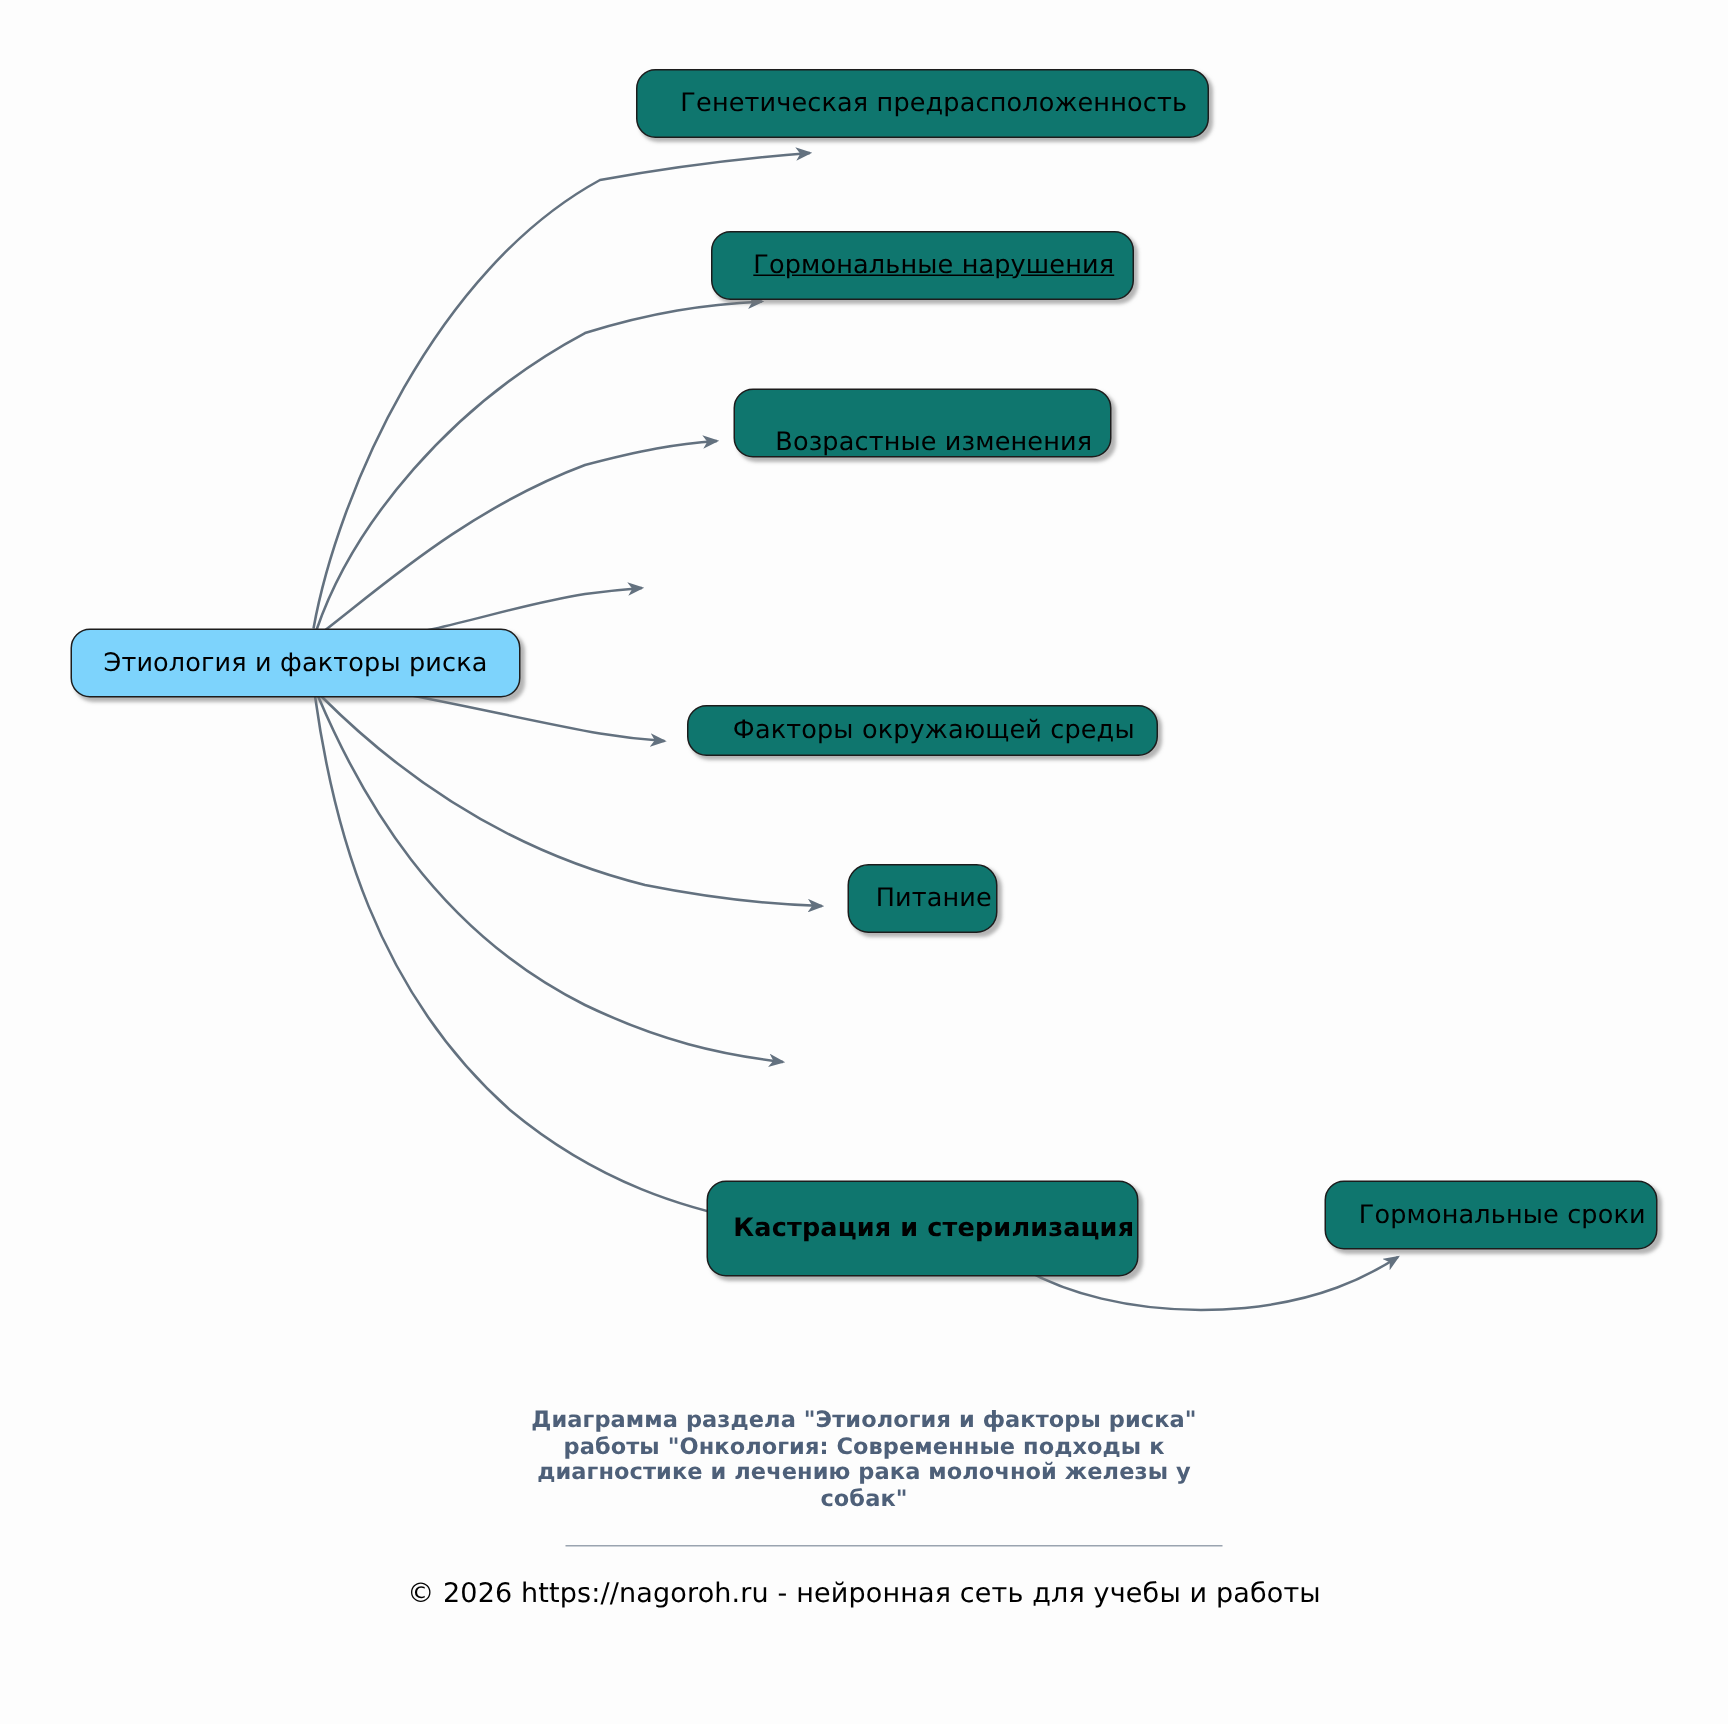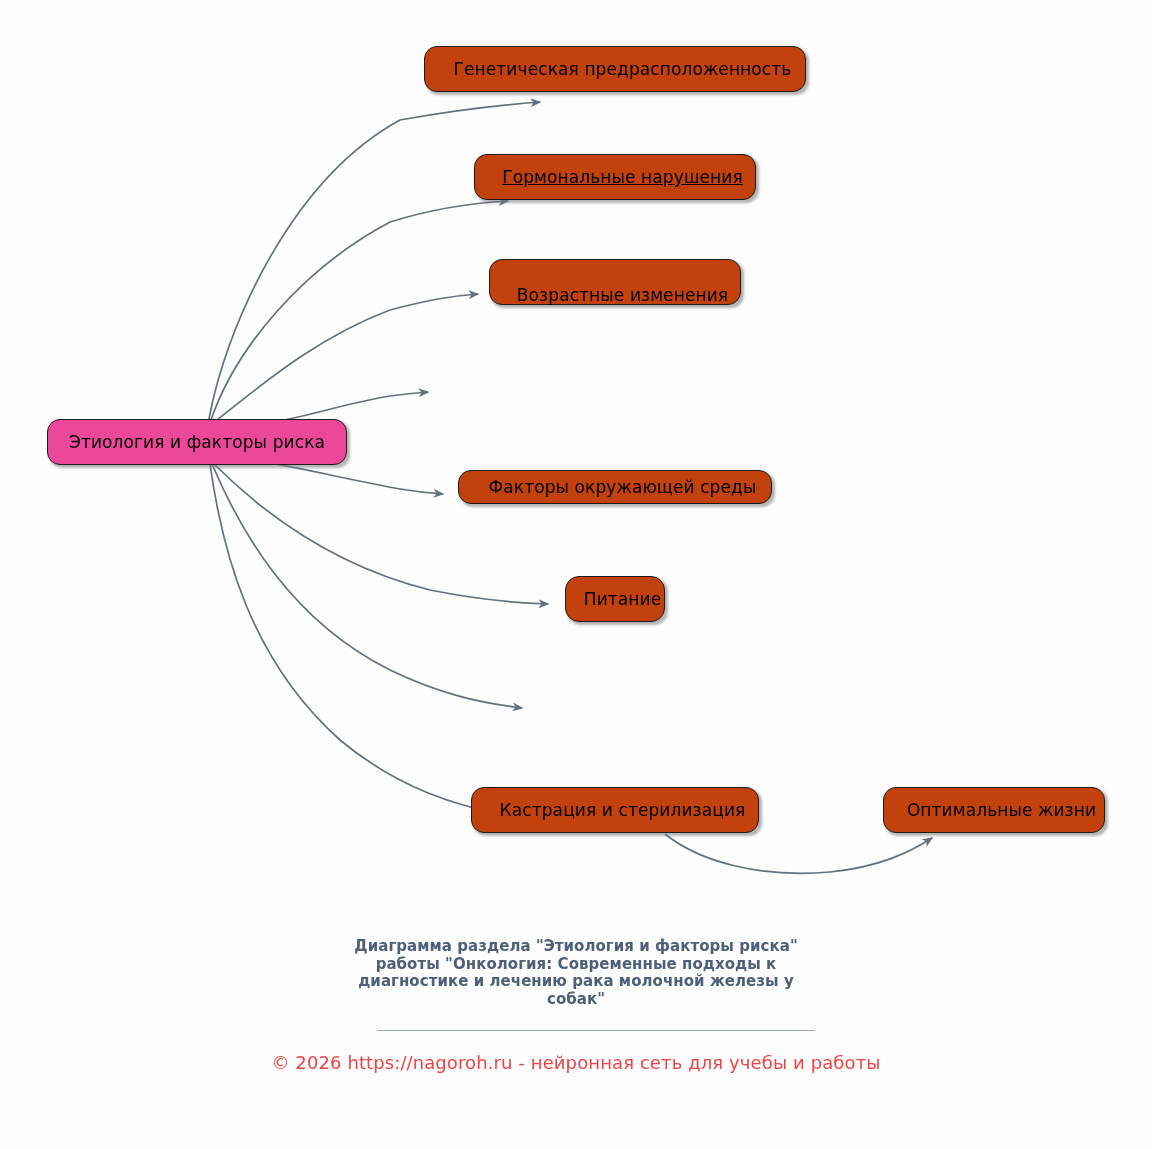--- a/index.html
+++ b/index.html
@@ -37,25 +37,25 @@
     border: 1.4px solid #1c1c1c;
     border-radius: 13px;
     box-shadow: 2.5px 2.5px 2.5px rgba(120,120,120,0.55);
     color: #000000;
     font-size: 17px;
     line-height: 1;
     white-space: nowrap;
     letter-spacing: 0.1px;
   }
   .node.root {
-    background: #ec4899;
+    background: #7dd3fc;
     border-color: #1d1d1d;
   }
   .node.child {
-    background: #c2410c;
+    background: #0f766e;
     padding-left: 15px;
   }
   .node-label {
     display: block;
     padding: 0 2px;
   }
 
   .caption {
     position: absolute;
     left: 0;
@@ -79,21 +79,21 @@
     height: 1px;
     background: #9aa4b0;
   }
   .footer {
     position: absolute;
     left: 0;
     top: 1052px;
     width: 1152px;
     text-align: center;
     font-size: 18px;
-    color: #ef4444;
+    color: #000000;
     letter-spacing: 0.1px;
   }
 </style>
 </head>
 <body>
 
 <div id="canvas">
 
   <svg class="edge-layer" viewBox="0 0 1152 1149" width="1152" height="1149">
     <defs>
@@ -133,26 +133,26 @@
 
   <div class="node child" style="left:458px; top:470px; width:314px; height:34px;">
     <span class="node-label">Факторы окружающей среды</span>
   </div>
 
   <div class="node child" style="left:565px; top:576px; width:100px; height:46px;border-radius:14px;">
     <span class="node-label">Питание</span>
   </div>
 
 
-  <div class="node child" style="left:471px; top:787px; width:288px; height:46px;">
+  <div class="node child" style="left:471px; top:787px; width:288px; height:64px;font-weight:bold;">
     <span class="node-label">Кастрация и стерилизация</span>
   </div>
 
   <div class="node child" style="left:883px; top:787px; width:222px; height:46px;">
-    <span class="node-label">Оптимальные жизни</span>
+    <span class="node-label">Гормональные сроки</span>
   </div>
 
   <div class="caption">
     <span class="caption-line">Диаграмма раздела "Этиология и факторы риска"</span>
     <span class="caption-line">работы "Онкология: Современные подходы к</span>
     <span class="caption-line">диагностике и лечению рака молочной железы у</span>
     <span class="caption-line">собак"</span>
   </div>
 
   <div class="divider"></div>

